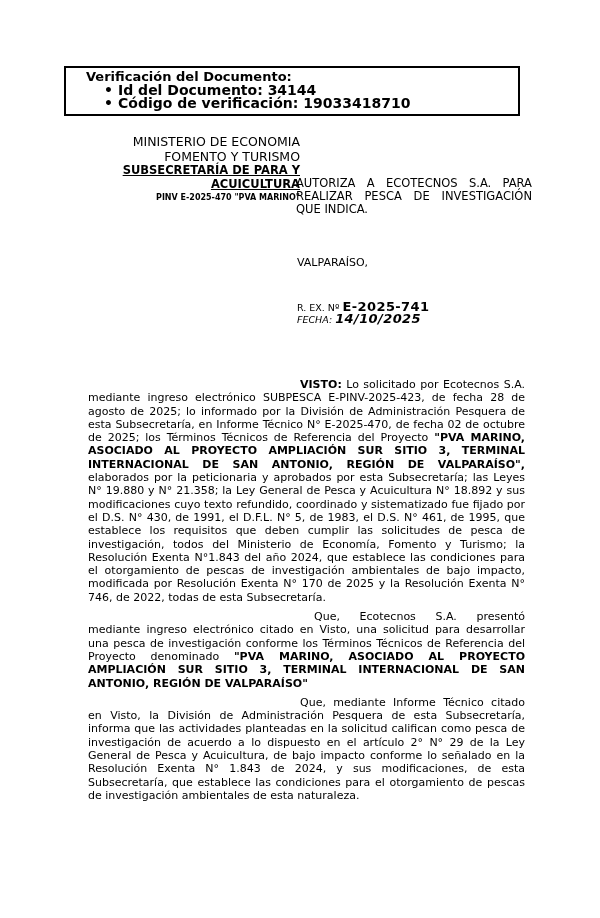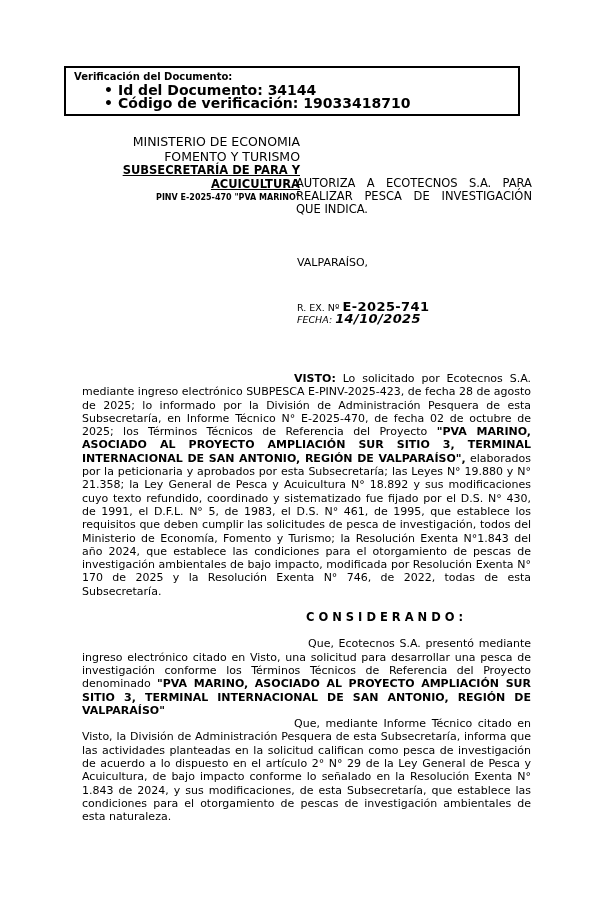--- a/index.html
+++ b/index.html
@@ -6,38 +6,38 @@
   .page {
     position:relative; width:600px; height:918px; background:#ffffff;
     font-family:"DejaVu Sans","Liberation Sans",sans-serif; color:#000000;
     overflow:hidden;
   }
   
   .verify-box {
     position:absolute; left:64px; top:66px; width:456px;
     border:2px solid #000; padding:3px 6px 5px 8px; box-sizing:border-box;
   }
-  .verify-title { font-size:10px; font-weight:bold; line-height:12px; }
+  .verify-title { font-size:13px; font-weight:bold; line-height:12px;margin-left:12px; }
   .verify-list { margin:1px 0 0 0; padding:0 0 0 30px; list-style:none; }
   .verify-list li { font-size:14px; font-weight:bold; line-height:12.5px; }
   .verify-list .dot { display:inline-block; width:14px; }
   
   .letterhead { position:absolute; left:34px; top:135px; width:266px; text-align:right; }
   .lh-main { font-size:12.5px; line-height:14.5px; }
   .lh-sub  { font-size:11.5px; font-weight:bold; text-decoration:underline; line-height:13.5px; }
   .lh-pinv { font-size:8px; font-weight:bold; line-height:11px; margin-top:1px; }
   
   .doc-title { position:absolute; left:296px; top:177px; width:236px; font-size:11.5px; line-height:13.2px; text-align:justify; }
   .city      { position:absolute; left:297px; top:256px; font-size:11px; }
   .res-line  { position:absolute; left:297px; top:299px; font-size:9.5px; }
   .fecha-line{ position:absolute; left:297px; top:311px; font-size:9.5px;font-style:italic; }
   .big-num   { font-size:13px; font-weight:bold; letter-spacing:0.4px; }
   
   .body-text { position:absolute; left:82px; top:372px; width:449px; font-size:11px; line-height:13.3px; text-align:justify; }
-  .body-text p { margin:0; }
+  .body-text p { margin:6px; }
   .p-visto { text-indent:212px; }
   .c-heading { margin:13px 0 13px 0; padding-left:224px; font-size:11.5px; font-weight:bold; letter-spacing:4px; text-align:left; }
   .p-que1 { text-indent:226px; }
   .p-que2 { text-indent:212px; }
   .b { font-weight:bold; }
   
   .footer-page { position:absolute; left:466px; top:926px; font-size:13px; color:#222; }
 </style>
 </head>
 <body>
@@ -64,21 +64,20 @@
 
   <div class="city">VALPARAÍSO,</div>
 
   <div class="res-line"><span>R. EX. Nº </span><span class="big-num">E-2025-741</span></div>
 
   <div class="fecha-line"><span>FECHA: </span><span class="big-num">14/10/2025</span></div>
 
   <div class="body-text">
     <p class="p-visto"><span class="b">VISTO:</span><span> Lo solicitado por Ecotecnos S.A. mediante ingreso electrónico SUBPESCA E-PINV-2025-423, de fecha 28 de agosto de 2025; lo informado por la División de Administración Pesquera de esta Subsecretaría, en Informe Técnico N° E-2025-470, de fecha 02 de octubre de 2025; los Términos Técnicos de Referencia del Proyecto </span><span class="b">"PVA MARINO, ASOCIADO AL PROYECTO AMPLIACIÓN SUR SITIO 3, TERMINAL INTERNACIONAL DE SAN ANTONIO, REGIÓN DE VALPARAÍSO",</span><span> elaborados por la peticionaria y aprobados por esta Subsecretaría; las Leyes N° 19.880 y N° 21.358; la Ley General de Pesca y Acuicultura N° 18.892 y sus modificaciones cuyo texto refundido, coordinado y sistematizado fue fijado por el D.S. N° 430, de 1991, el D.F.L. N° 5, de 1983, el D.S. N° 461, de 1995, que establece los requisitos que deben cumplir las solicitudes de pesca de investigación, todos del Ministerio de Economía, Fomento y Turismo; la Resolución Exenta N°1.843 del año 2024, que establece las condiciones para el otorgamiento de pescas de investigación ambientales de bajo impacto, modificada por Resolución Exenta N° 170 de 2025 y la Resolución Exenta N° 746, de 2022, todas de esta Subsecretaría.</span></p>
 
-    <div class="c-heading">CONSIDERANDO:</div>
 
     <p class="p-que1"><span>Que, Ecotecnos S.A. presentó mediante ingreso electrónico citado en Visto, una solicitud para desarrollar una pesca de investigación conforme los Términos Técnicos de Referencia del Proyecto denominado </span><span class="b">"PVA MARINO, ASOCIADO AL PROYECTO AMPLIACIÓN SUR SITIO 3, TERMINAL INTERNACIONAL DE SAN ANTONIO, REGIÓN DE VALPARAÍSO"</span></p>
 
     <p class="p-que2">Que, mediante Informe Técnico citado en Visto, la División de Administración Pesquera de esta Subsecretaría, informa que las actividades planteadas en la solicitud califican como pesca de investigación de acuerdo a lo dispuesto en el artículo 2° N° 29 de la Ley General de Pesca y Acuicultura, de bajo impacto conforme lo señalado en la Resolución Exenta N° 1.843 de 2024, y sus modificaciones, de esta Subsecretaría, que establece las condiciones para el otorgamiento de pescas de investigación ambientales de esta naturaleza.</p>
   </div>
 
   <div class="footer-page">Página 1 de 8</div>
 
 </div>
 

